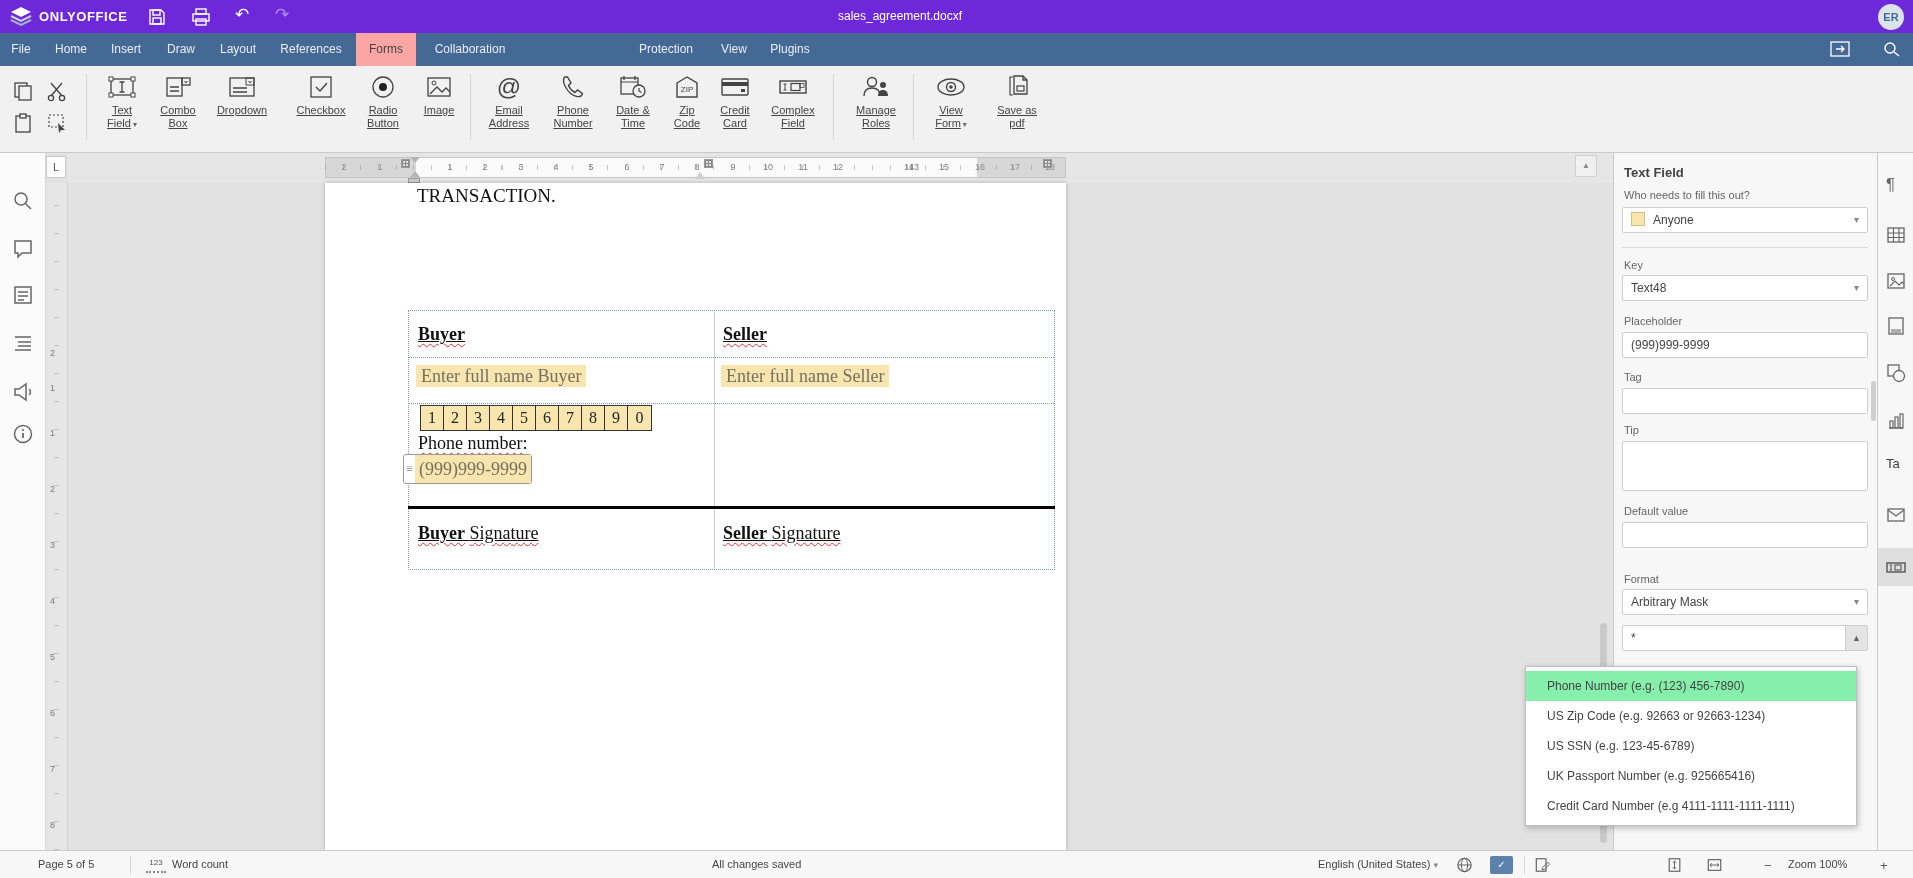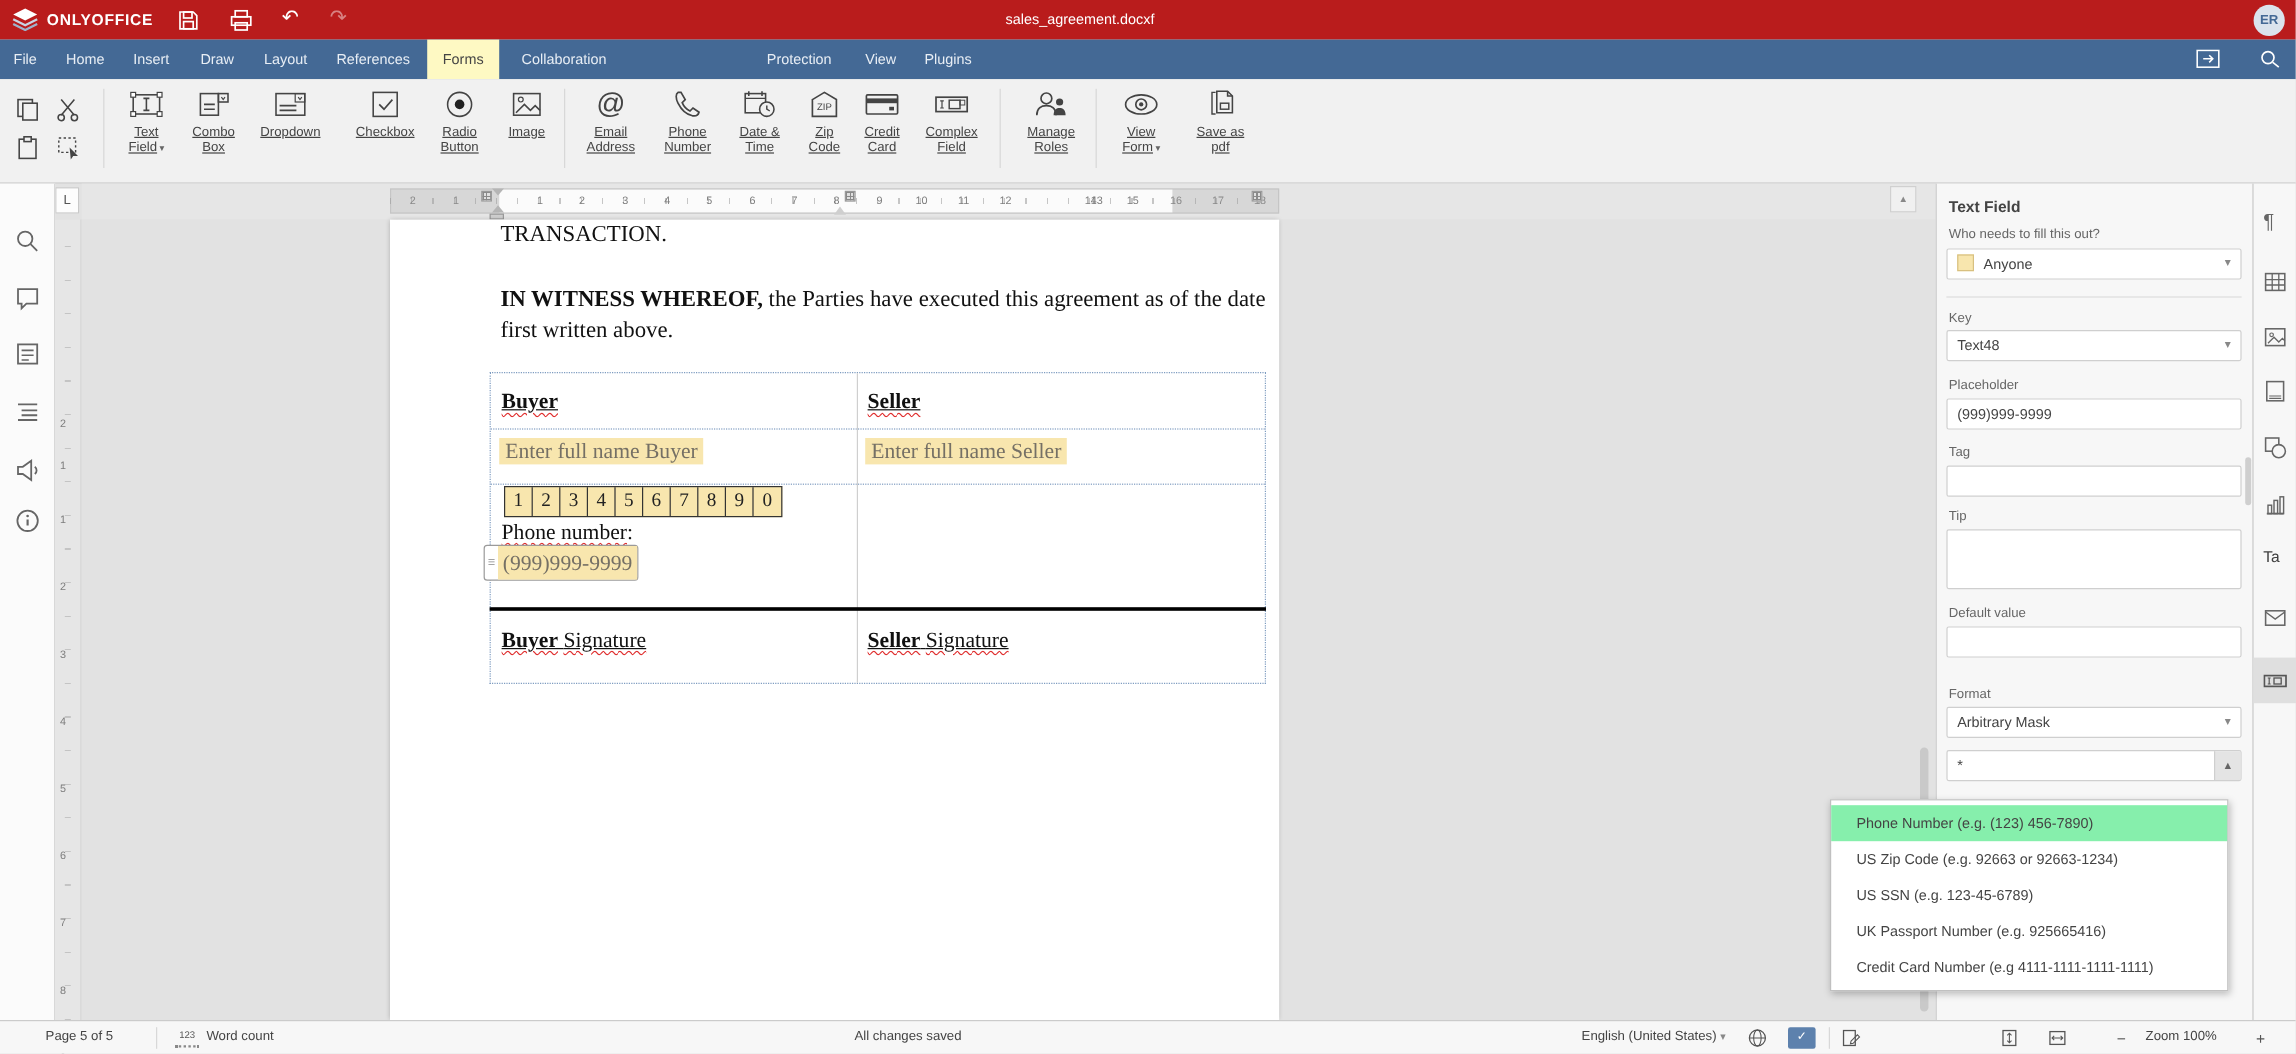--- a/index.html
+++ b/index.html
@@ -1,30 +1,30 @@
 <!DOCTYPE html>
 <html><head>
 <meta charset="utf-8">
 <style>
   * { box-sizing: border-box; margin: 0; padding: 0; }
   html,body { width:1913px; height:878px; overflow:hidden; font-family:"Liberation Sans",sans-serif; background:#e2e2e2; }
 
   
-  #topbar { position:absolute; left:0; top:0; width:1913px; height:33px; background:#b91c1c; }
+  #topbar { position:absolute; left:0; top:0; width:1913px; height:33px; background:#6d28d9; }
   #logo { position:absolute; left:10px; top:6px; display:flex; align-items:center; gap:7px; }
   #logo-text { color:#fff; font-weight:bold; font-size:13px; letter-spacing:.6px; }
   .hdr-ic { position:absolute; top:7px; width:20px; height:20px; cursor:pointer; }
   .hdr-glyph { color:#fff; font-size:17px; line-height:20px; text-align:center; width:24px; position:absolute; top:5px; cursor:pointer; }
   #doc-title { position:absolute; left:760px; top:9px; width:280px; text-align:center; color:#fff; font-size:12px; }
   #avatar { position:absolute; left:1878px; top:4px; width:26px; height:26px; border-radius:50%; background:#dbe3ec; color:#446995; font-size:11px; font-weight:bold; display:flex; align-items:center; justify-content:center; }
 
   
   #tabrow { position:absolute; left:0; top:33px; width:1913px; height:33px; background:#446995; }
   .tab { position:absolute; top:0; height:33px; line-height:33px; text-align:center; color:#e8eef5; font-size:12px; cursor:pointer; }
-  .tab.active { background:#fef9c3; color:#444; }
+  .tab.active { background:#fca5a5; color:#444; }
   .tabrow-ic { position:absolute; top:8px; width:20px; height:16px; cursor:pointer; }
 
   
   #toolbar { position:absolute; left:0; top:66px; width:1913px; height:87px; background:#f1f1f1; border-bottom:1px solid #cbcbcb; }
   .tdiv { position:absolute; top:8px; height:66px; width:1px; background:#d8d8d8; }
   .clip-ic { position:absolute; width:22px; height:22px; cursor:pointer; }
   .tb-btn { position:absolute; top:4px; height:78px; text-align:center; cursor:pointer; color:#444; }
   .tb-btn .icw { height:34px; display:flex; align-items:center; justify-content:center; }
   .tb-btn .lbl { font-size:11px; line-height:13px; color:#444;text-decoration:underline; }
   .caret { display:inline-block; }
@@ -427,21 +427,20 @@
   <svg class="lr-ic" style="top:270px" viewBox="0 0 22 22">
       <circle cx="11" cy="11" r="8.5" fill="none" stroke="#666" stroke-width="1.5"></circle>
       <path d="M11 10 v5" stroke="#666" stroke-width="1.8"></path>
       <circle cx="11" cy="7" r="1.1" fill="#666"></circle>
     </svg>
 </div>
 
 <div id="workspace">
   <div id="page">
     <div id="doc-heading">TRANSACTION.</div>
-    <div id="witness"><b>IN WITNESS WHEREOF,</b><span> the Parties have executed this agreement as of the date first written above.</span></div>
 
     <div id="doc-table">
       <div class="row-line" style="top:46px"></div>
       <div class="row-line" style="top:92px"></div>
       <div id="col-div"></div>
       <div id="thick-line"></div>
 
       <div class="cell-pad" style="left:9px;top:13px;font-weight:bold"><span class="u"><span class="wavy">Buyer</span></span></div>
       <div class="cell-pad" style="left:314px;top:13px;font-weight:bold"><span class="u"><span class="wavy">Seller</span></span></div>
 

